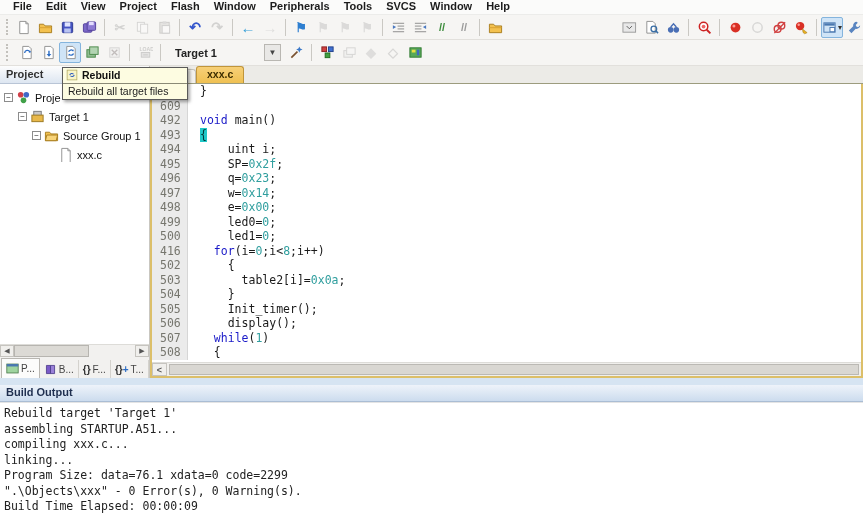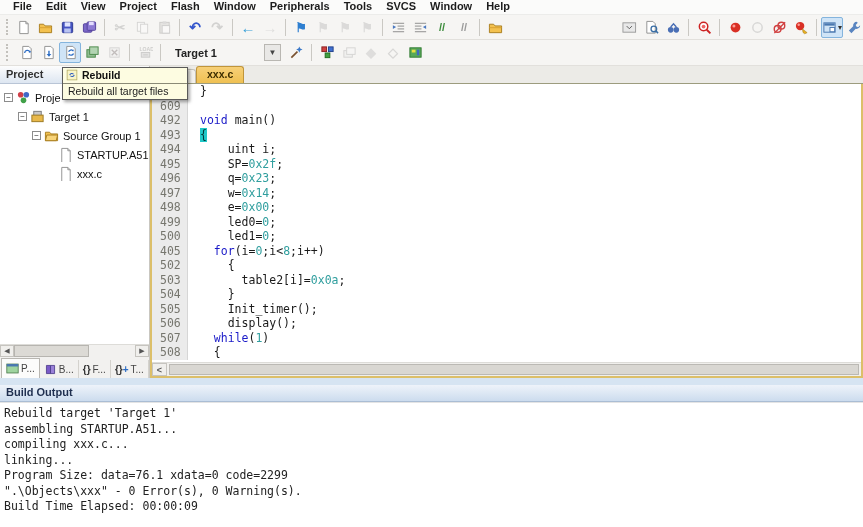--- a/index.html
+++ b/index.html
@@ -452,30 +452,20 @@
           </div>
           <div class="trow" style="padding-left: 32px;">
             <span class="expander">−</span>
             <span class="ticon" style="display: inline-flex; align-items: center; justify-content: center;">
               <svg viewBox="0 0 16 16" width="15" height="15">
                 <path d="M1.5 4.5h4.5l1.5 1.8h7v7.2h-13z" fill="#f3c14f" stroke="#a87d1e"></path>
                 <path d="M3 7.5h11.5l-1.5 6H1.5z" fill="#f8d47a" stroke="#a87d1e"></path>
               </svg>
             </span>
             <span class="tlabel">Source Group 1</span>
-          </div>
-          <div class="trow" style="padding-left: 46px;">
-            <span class="exp-spacer"></span>
-            <span class="ticon" style="display: inline-flex; align-items: center; justify-content: center;">
-              <svg viewBox="0 0 16 16" width="15" height="15">
-                <path d="M4 1.5h6.5L13 4v13H4z" fill="#fff" stroke="#909090"></path>
-                <path d="M10.5 1.5V4H13" fill="none" stroke="#909090"></path>
-              </svg>
-            </span>
-            <span class="tlabel">STARTUP.A51</span>
           </div>
           <div class="trow" style="padding-left: 46px;">
             <span class="exp-spacer"></span>
             <span class="ticon" style="display: inline-flex; align-items: center; justify-content: center;">
               <svg viewBox="0 0 16 16" width="15" height="15">
                 <path d="M4 1.5h6.5L13 4v13H4z" fill="#fff" stroke="#909090"></path>
                 <path d="M10.5 1.5V4H13" fill="none" stroke="#909090"></path>
               </svg>
             </span>
             <span class="tlabel">xxx.c</span>
@@ -531,21 +521,21 @@
             <div class="cl"><span class="ln">609</span><span class="ct"></span></div>
             <div class="cl"><span class="ln">492</span><span class="ct"><span class="tok-k">void</span><span class="tok-p"> main()</span></span></div>
             <div class="cl"><span class="ln">493</span><span class="ct"><span class="tok-b">{</span></span></div>
             <div class="cl"><span class="ln">494</span><span class="ct"><span class="tok-p">    uint i;</span></span></div>
             <div class="cl"><span class="ln">495</span><span class="ct"><span class="tok-p">    SP=</span><span class="tok-n">0x2f</span><span class="tok-p">;</span></span></div>
             <div class="cl"><span class="ln">496</span><span class="ct"><span class="tok-p">    q=</span><span class="tok-n">0x23</span><span class="tok-p">;</span></span></div>
             <div class="cl"><span class="ln">497</span><span class="ct"><span class="tok-p">    w=</span><span class="tok-n">0x14</span><span class="tok-p">;</span></span></div>
             <div class="cl"><span class="ln">498</span><span class="ct"><span class="tok-p">    e=</span><span class="tok-n">0x00</span><span class="tok-p">;</span></span></div>
             <div class="cl"><span class="ln">499</span><span class="ct"><span class="tok-p">    led0=</span><span class="tok-n">0</span><span class="tok-p">;</span></span></div>
             <div class="cl"><span class="ln">500</span><span class="ct"><span class="tok-p">    led1=</span><span class="tok-n">0</span><span class="tok-p">;</span></span></div>
-            <div class="cl"><span class="ln">405</span><span class="ct"><span class="tok-p">  </span><span class="tok-k">for</span><span class="tok-p">(i=</span><span class="tok-n">0</span><span class="tok-p">;i&lt;</span><span class="tok-n">8</span><span class="tok-p">;i++)</span></span></div>
+            <div class="cl"><span class="ln">416</span><span class="ct"><span class="tok-p">  </span><span class="tok-k">for</span><span class="tok-p">(i=</span><span class="tok-n">0</span><span class="tok-p">;i&lt;</span><span class="tok-n">8</span><span class="tok-p">;i++)</span></span></div>
             <div class="cl"><span class="ln">502</span><span class="ct"><span class="tok-p">    {</span></span></div>
             <div class="cl"><span class="ln">503</span><span class="ct"><span class="tok-p">      table2[i]=</span><span class="tok-n">0x0a</span><span class="tok-p">;</span></span></div>
             <div class="cl"><span class="ln">504</span><span class="ct"><span class="tok-p">    }</span></span></div>
             <div class="cl"><span class="ln">505</span><span class="ct"><span class="tok-p">    Init_timer();</span></span></div>
             <div class="cl"><span class="ln">506</span><span class="ct"><span class="tok-p">    display();</span></span></div>
             <div class="cl"><span class="ln">507</span><span class="ct"><span class="tok-p">  </span><span class="tok-k">while</span><span class="tok-p">(</span><span class="tok-n">1</span><span class="tok-p">)</span></span></div>
             <div class="cl"><span class="ln">508</span><span class="ct"><span class="tok-p">  {</span></span></div>
           </div>
         <div class="editor-hscroll">
           <span class="sb-btn">&lt;</span>

